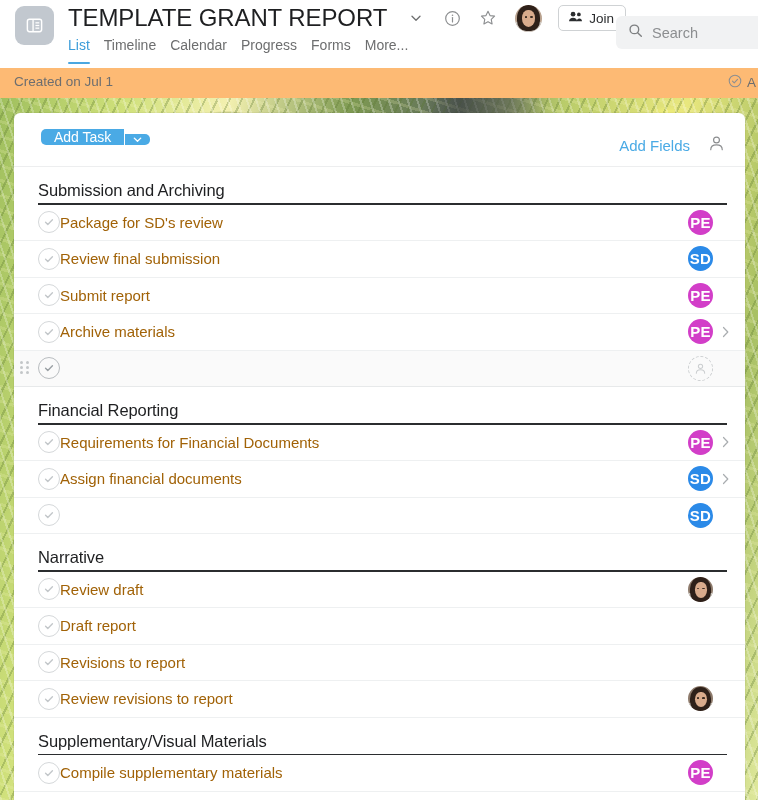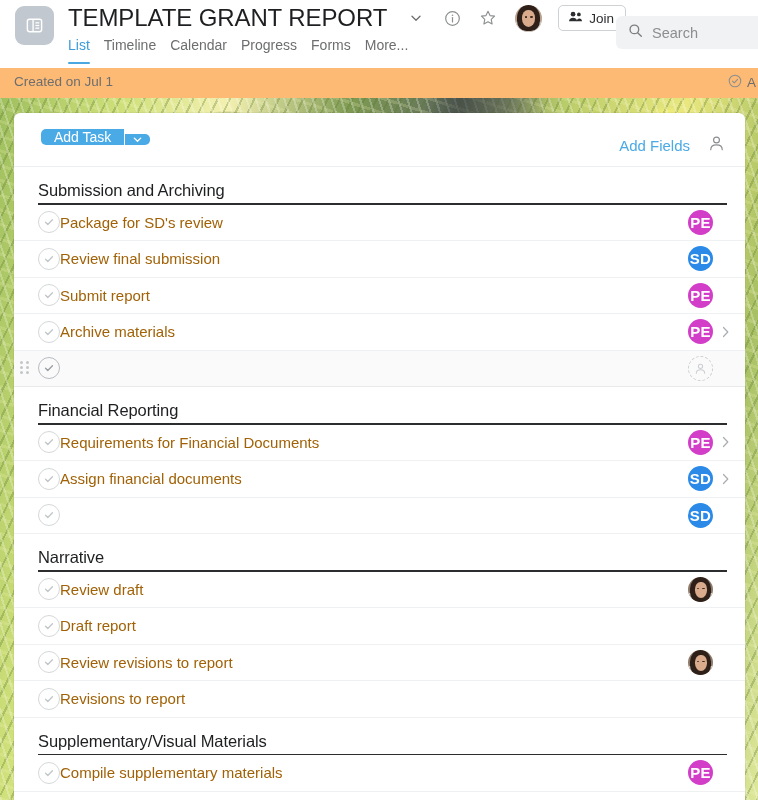--- a/index.html
+++ b/index.html
@@ -523,54 +523,54 @@
               </svg>
             </div>
           </div>
         </div>
         <div class="row">
           <div class="check">
             <svg width="12" height="12" viewBox="0 0 14 14">
               <path d="M3 7.3l2.6 2.7L11 4.4" fill="none" stroke="#c3c7ca" stroke-width="1.6" stroke-linecap="round" stroke-linejoin="round"></path>
             </svg>
           </div>
+          <div class="task-name">Revisions to report</div>
+          <div class="right">
+            <div class="avatar" style="background: transparent;"></div>
+            <div class="rowchev empty">
+              <svg width="9" height="12" viewBox="0 0 9 12">
+                <path d="M2.5 1.5L6.8 6l-4.3 4.5" fill="none" stroke="#a9adb0" stroke-width="1.2" stroke-linecap="round" stroke-linejoin="round"></path>
+              </svg>
+            </div>
+          </div>
+        </div>
+        <div class="row">
+          <div class="check">
+            <svg width="12" height="12" viewBox="0 0 14 14">
+              <path d="M3 7.3l2.6 2.7L11 4.4" fill="none" stroke="#c3c7ca" stroke-width="1.6" stroke-linecap="round" stroke-linejoin="round"></path>
+            </svg>
+          </div>
           <div class="task-name">Review revisions to report</div>
           <div class="right">
             <div class="avatar photo">
               <span class="face">
                 <span class="bg"></span>
                 <span class="hair"></span>
                 <span class="skin"></span>
                 <span class="eye l"></span>
                 <span class="eye r"></span>
               </span>
             </div>
             <div class="rowchev empty">
               <svg width="9" height="12" viewBox="0 0 9 12">
                 <path d="M2.5 1.5L6.8 6l-4.3 4.5" fill="none" stroke="#a9adb0" stroke-width="1.2" stroke-linecap="round" stroke-linejoin="round"></path>
               </svg>
             </div>
           </div>
         </div>
-        <div class="row">
-          <div class="check">
-            <svg width="12" height="12" viewBox="0 0 14 14">
-              <path d="M3 7.3l2.6 2.7L11 4.4" fill="none" stroke="#c3c7ca" stroke-width="1.6" stroke-linecap="round" stroke-linejoin="round"></path>
-            </svg>
-          </div>
-          <div class="task-name">Revisions to report</div>
-          <div class="right">
-            <div class="avatar" style="background: transparent;"></div>
-            <div class="rowchev empty">
-              <svg width="9" height="12" viewBox="0 0 9 12">
-                <path d="M2.5 1.5L6.8 6l-4.3 4.5" fill="none" stroke="#a9adb0" stroke-width="1.2" stroke-linecap="round" stroke-linejoin="round"></path>
-              </svg>
-            </div>
-          </div>
-        </div>
         <div class="section-hdr">
           <div class="txt">Supplementary/Visual Materials</div>
         </div>
         <div class="section-rule" style="background: rgb(43, 45, 47);"></div>
         <div class="row">
           <div class="check">
             <svg width="12" height="12" viewBox="0 0 14 14">
               <path d="M3 7.3l2.6 2.7L11 4.4" fill="none" stroke="#c3c7ca" stroke-width="1.6" stroke-linecap="round" stroke-linejoin="round"></path>
             </svg>
           </div>

